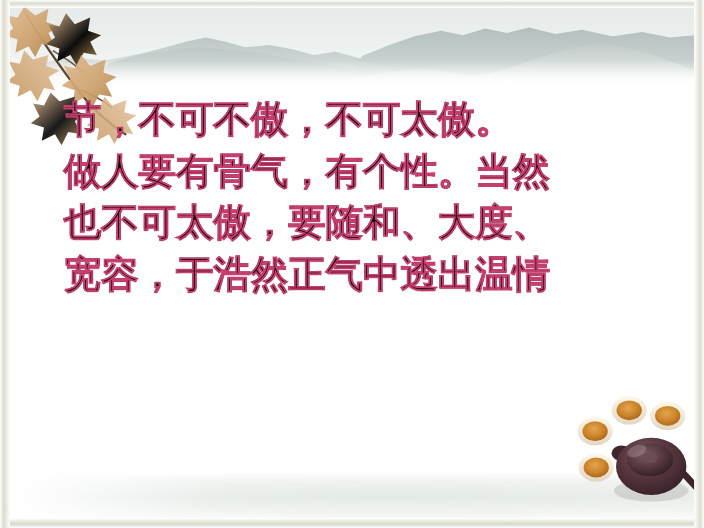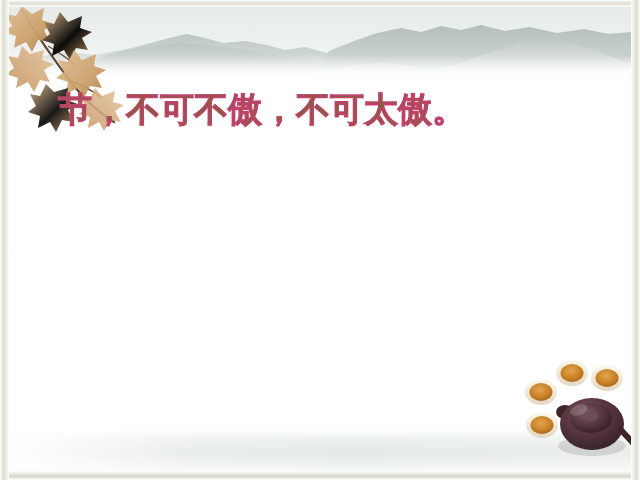--- a/index.html
+++ b/index.html
@@ -90,21 +90,21 @@
     width: 560px;
     z-index: 20;
   }
   .poem-line {
     font-family: "DejaVu Sans", "Liberation Sans", sans-serif;
     font-size: 34px;
     line-height: 47px;
     font-weight: 700;
     letter-spacing: 0px;
     white-space: nowrap;
-    color: #4d7c0f;
+    color: #000000;
     -webkit-text-stroke: 0.6px #c43f6e;
     text-shadow:
        0.5px 0 0 rgba(196,63,110,0.55),
       -0.5px 0 0 rgba(230,150,180,0.35),
        0 0.5px 0 rgba(196,63,110,0.30);
   }
 
   
   #teaset {
     position: absolute;
@@ -289,20 +289,23 @@
       <ellipse cx="71" cy="64" rx="7" ry="5" fill="#6d4d55"></ellipse>
 
       <ellipse cx="59" cy="58" rx="9" ry="5" fill="rgba(255,255,255,0.18)" transform="rotate(-22 59 58)"></ellipse>
 
       <path d="M101,78 L114,92" stroke="#3d242b" stroke-width="6" stroke-linecap="round" fill="none"></path>
     </svg>
   </div>
 
   <div id="poem">
     <div class="poem-line">节，不可不傲，不可太傲。</div>
+    <div class="poem-line">做人要有骨气，有个性。当然</div>
+    <div class="poem-line">也不可太傲，要随和、大度、</div>
+    <div class="poem-line">宽容，于浩然正气中透出温情</div>
   </div>
 
   <div class="frame-edge frame-top"></div>
   <div class="frame-edge frame-bottom"></div>
   <div class="frame-edge frame-left"></div>
   <div class="frame-edge frame-right"></div>
 
 </div>
 
 </body></html>

